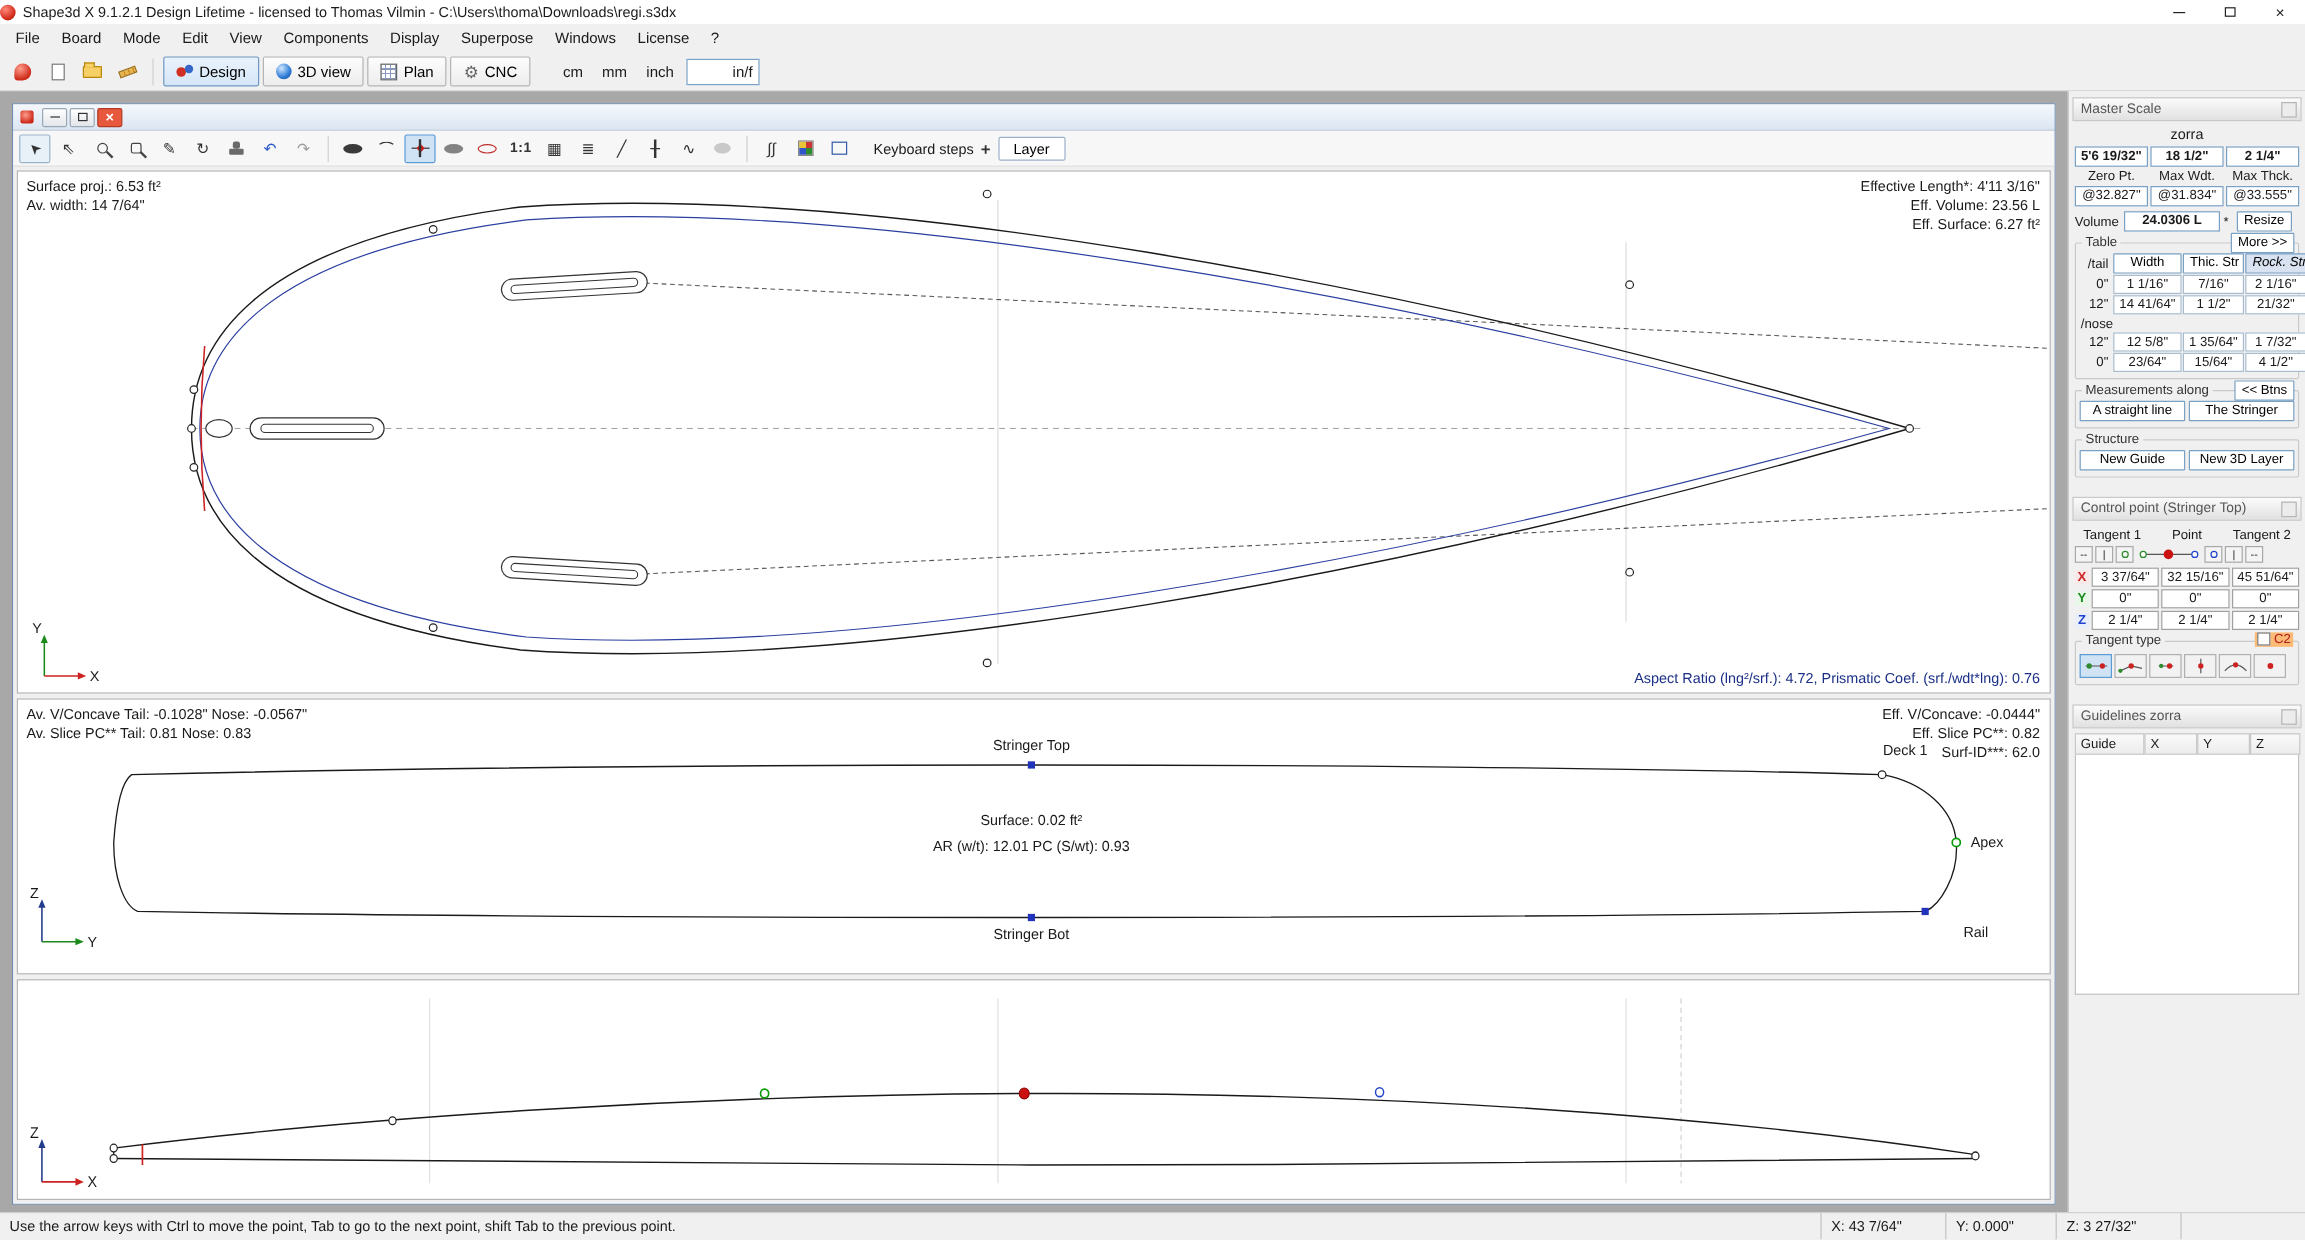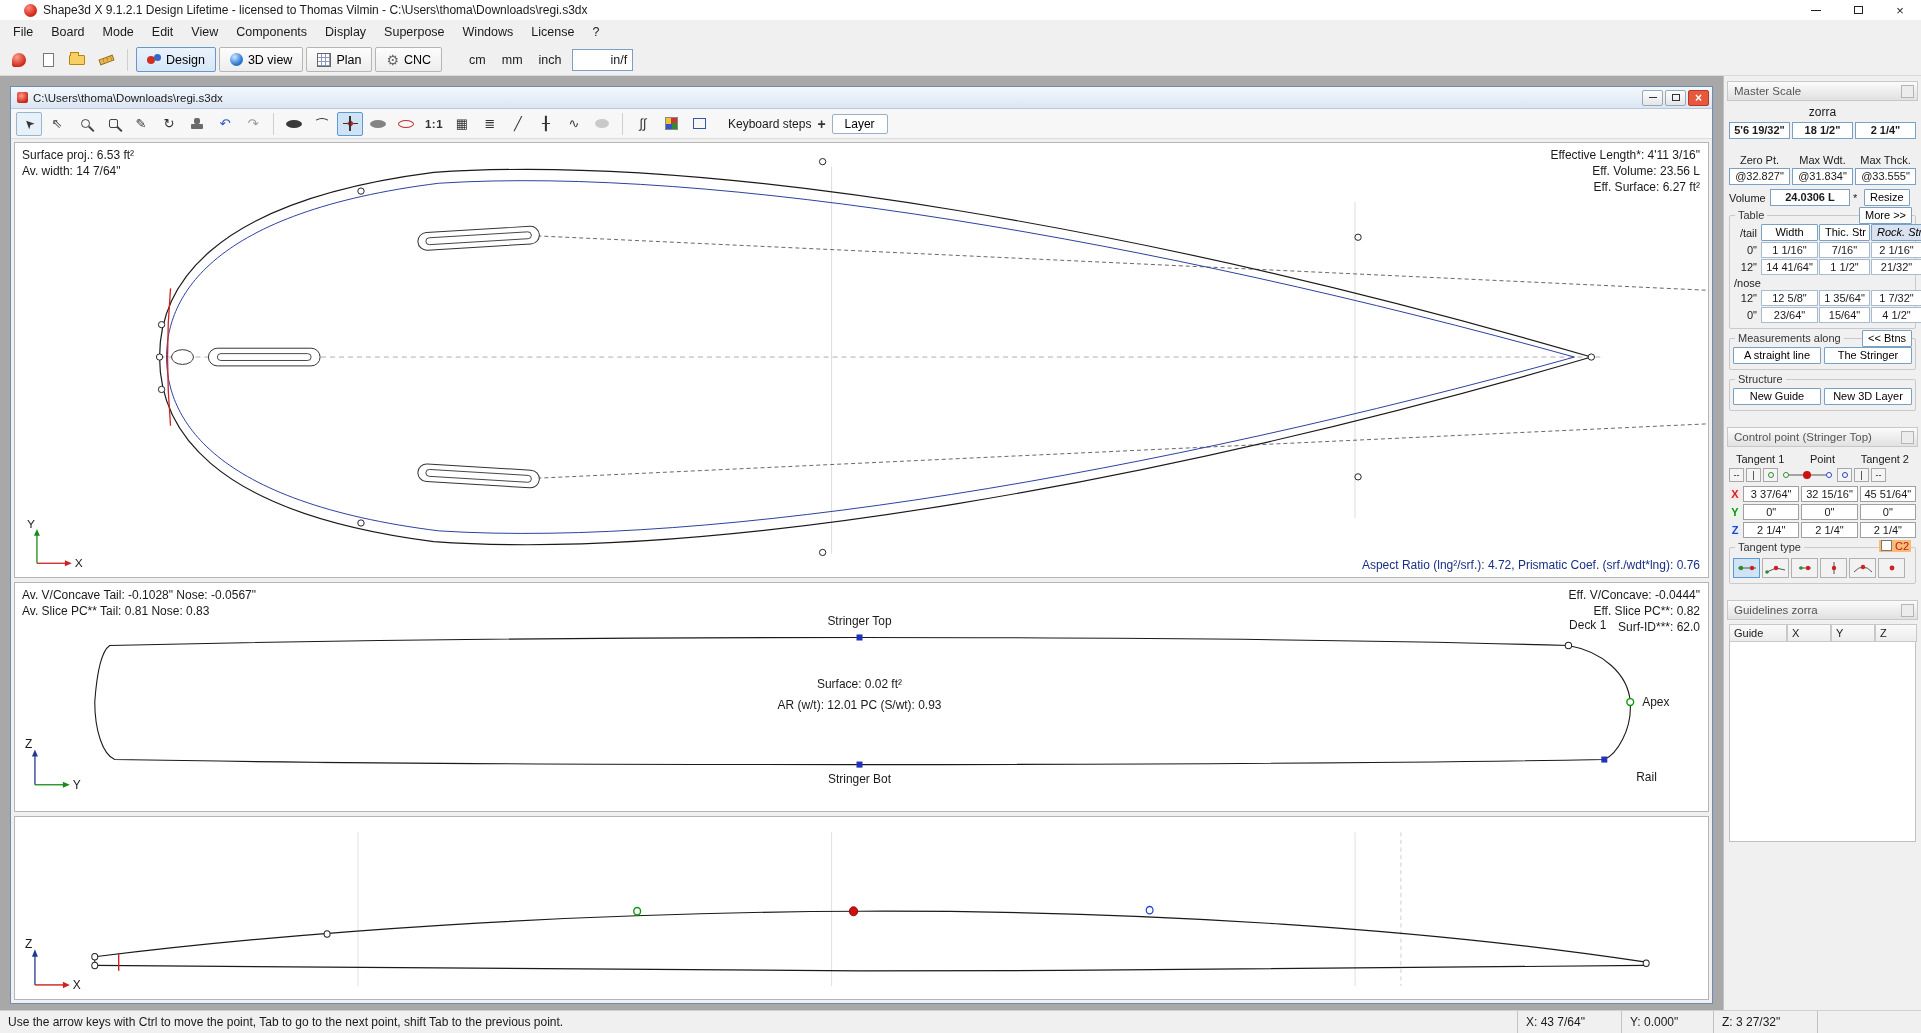--- a/index.html
+++ b/index.html
@@ -1,20 +1,20 @@
 <!DOCTYPE html>
 <html><head>
 <meta charset="utf-8">
 <style>
   * { box-sizing: border-box; margin: 0; padding: 0; }
   html,body { width:1921px; height:1033px; overflow:hidden; }
   body { font-family:"Liberation Sans","DejaVu Sans",sans-serif; background:#f0f0f0; color:#1a1a1a; }
 
   
-  .titlebar { height:20px; background:#ffffff; display:flex; align-items:center; padding-left:24px; font-size:12px; }
+  .titlebar { height:20px; background:#ffffff; display:flex; align-items:center; padding-left:0; font-size:12px; }
   .app-logo { width:13px; height:13px; border-radius:50%; background:radial-gradient(circle at 35% 30%, #ff8a7a, #d22a1a 65%, #8c150b); margin-right:6px; flex:0 0 auto; }
   .title-text { flex:1; white-space:nowrap; overflow:hidden; }
   .win-controls { display:flex; height:20px; }
   .wc { width:42px; display:flex; align-items:center; justify-content:center; font-size:13px; color:#222; }
   .ic-min { width:10px; height:1px; background:#222; display:inline-block; }
   .ic-max { width:9px; height:8px; border:1px solid #222; display:inline-block; }
 
   
   .menubar { height:24px; background:#f0f0f0; display:flex; align-items:center; padding-left:4px; font-size:12.5px; }
   .menu-item { padding:3px 9px; }
@@ -99,21 +99,21 @@
   .sect-head span:first-child { flex:1; }
   .sect-btn { width:13px; height:13px; border:1px solid #b5b5b5; background:#ececec; }
   .sect-body { padding:4px 2px 6px 2px; }
   .mt8 { margin-top:10px; }
   .board-name { text-align:center; font-size:12px; margin-bottom:3px; }
   .row3 { display:flex; gap:2px; margin-bottom:2px; }
   .row3 > * { flex:1; }
   .vbox { border:1px solid #7aa0c4; background:#fff; text-align:center; height:17px; line-height:15px; overflow:hidden; white-space:nowrap; }
   .bold { font-weight:bold; }
   .lbls { text-align:center; margin:1px 0 2px 0; }
-  .lbls span { flex:1;margin-top:13px; }
+  .lbls span { flex:1; }
   .vol-row { display:flex; align-items:center; gap:3px; margin:4px 0 2px 0; }
   .vol-lbl { width:38px; }
   .vol { width:80px; flex:0 0 auto; }
   .star { width:8px; }
   .blue-btn { border:1px solid #7aa0c4; background:#fff; font-size:11px; text-align:center; padding:1px 5px; height:17px; line-height:13px; overflow:hidden; white-space:nowrap; font-family:inherit; border-radius:1px; }
   .blue-btn.pressed2 { background:#d8e2f0;font-style:italic; }
   .fs { position:relative; border:1px solid #c9c9c9; border-radius:2px; margin-top:9px; padding:8px 3px 5px 3px; }
   .fs-label { position:absolute; top:-7px; left:5px; background:#f0f0f0; padding:0 3px; color:#333; }
   .more-btn { position:absolute; top:-9px; right:3px; }
   .btns-btn { position:absolute; top:-9px; right:3px; }
@@ -219,21 +219,20 @@
     <span class="unit sel">in/f</span>
   </div>
 </div>
 
 <div class="mainrow">
   <div class="mdi">
     <div class="child">
 
       <div class="child-titlebar">
         <span class="doc-ic"></span>
-        <span class="child-title">C:\Users\thoma\Downloads\regi.s3dx</span>
         <div class="cwc">
             <span class="ic-min2"></span>
           </div>
         <div class="cwc">
             <span class="ic-max2"></span>
           </div>
         <div class="cwc close">×</div>
       </div>
 
       <div class="child-toolbar">

